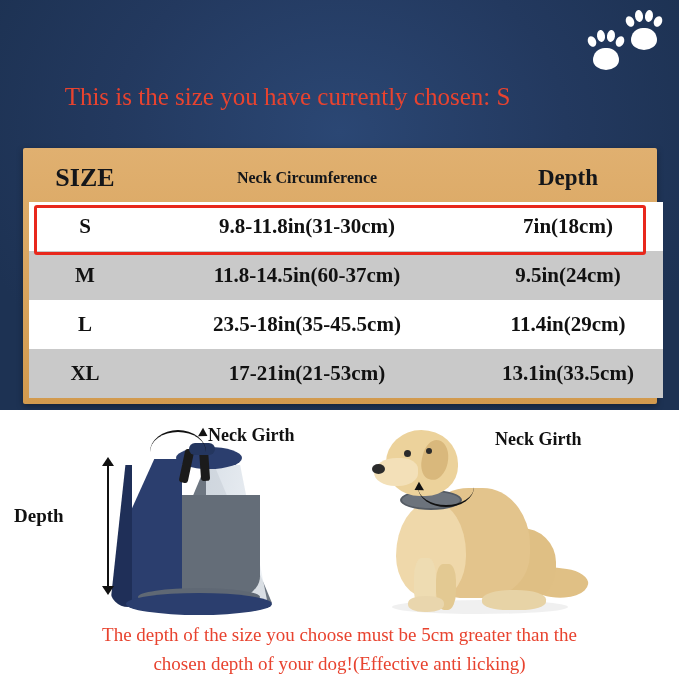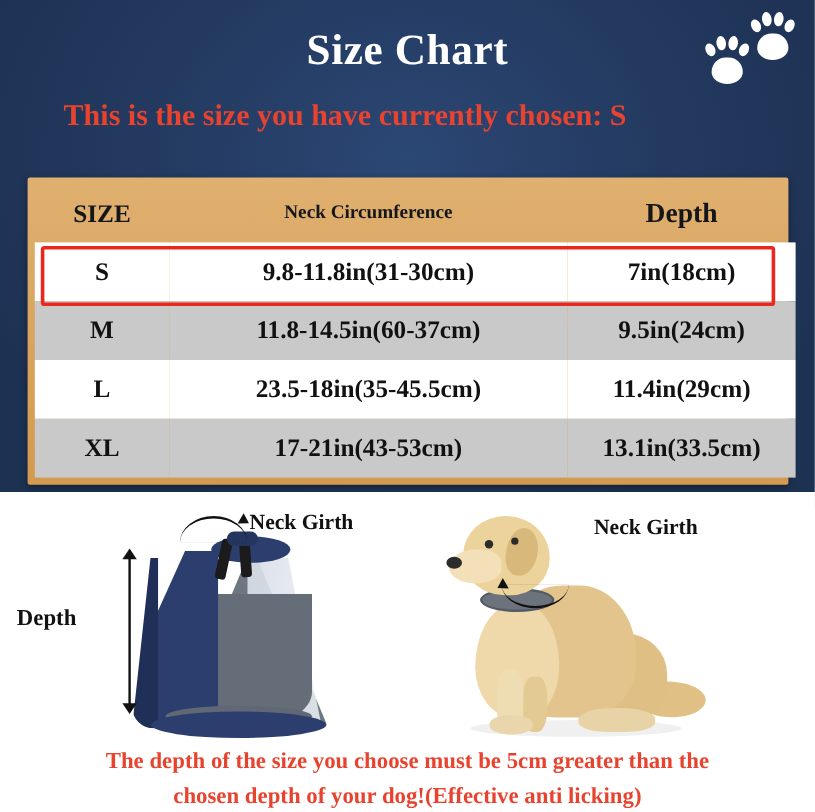--- a/index.html
+++ b/index.html
@@ -56,21 +56,21 @@
   }
 
   .subtitle {
     position: absolute;
     left: 0;
     top: 83px;
     width: 575px;
     text-align: center;
     color: #e8432f;
     font-size: 25px;
-    font-weight: bold;
+    font-weight: normal;
     font-family: "Liberation Serif", serif;
   }
 
   
   .paw {
     position: absolute;
   }
   .paw .pad {
     position: absolute;
     background: #ffffff;
@@ -115,21 +115,21 @@
     border-collapse: collapse;
     table-layout: fixed;
   }
   table.size-table td {
     font-family: "Liberation Serif", serif;
     color: #111111;
     text-align: center;
     vertical-align: middle;
   }
   tr.head td {
-    font-size: 21px;
+    font-size: 26px;
     font-weight: bold;
     height: 46px;
     background: transparent;
     color: #14161a;
   }
   tr.row td {
     height: 47px;
     font-size: 21px;
     font-weight: bold;
   }
@@ -467,21 +467,21 @@
 
   
   .note {
     position: absolute;
     left: 0;
     top: 620px;
     width: 679px;
     text-align: center;
     color: #e8432f;
     font-size: 19px;
-    font-weight: bold;
+    font-weight: normal;
     line-height: 29px;
     font-family: "Liberation Serif", serif;
   }
 </style>
 </head>
 <body>
 
 <div id="page">
 
   <div class="top-panel">
@@ -496,21 +496,20 @@
     <div class="toe t4"></div>
   </div>
   <div class="paw paw-b">
     <div class="pad"></div>
     <div class="toe t1"></div>
     <div class="toe t2"></div>
     <div class="toe t3"></div>
     <div class="toe t4"></div>
   </div>
 
-  <div class="title">Size Chart</div>
   <div class="subtitle">This is the size you have currently chosen: S</div>
 
   <div class="table-wrap">
     <table class="size-table">
       <tbody>
           <tr class="head">
         <td class="c-size">SIZE</td>
         <td class="c-neck">Neck Circumference</td>
         <td class="c-depth">Depth</td>
       </tr>
@@ -524,21 +523,21 @@
         <td class="c-neck">11.8-14.5in(60-37cm)</td>
         <td class="c-depth">9.5in(24cm)</td>
       </tr>
       <tr class="row light">
         <td class="c-size">L</td>
         <td class="c-neck">23.5-18in(35-45.5cm)</td>
         <td class="c-depth">11.4in(29cm)</td>
       </tr>
       <tr class="row dark">
         <td class="c-size">XL</td>
-        <td class="c-neck">17-21in(43-53cm)</td>
+        <td class="c-neck">17-21in(21-53cm)</td>
         <td class="c-depth">13.1in(33.5cm)</td>
       </tr>
     </tbody>
       </table>
   </div>
 
   <div class="highlight-box"></div>
 
   <div class="bottom"></div>
 

